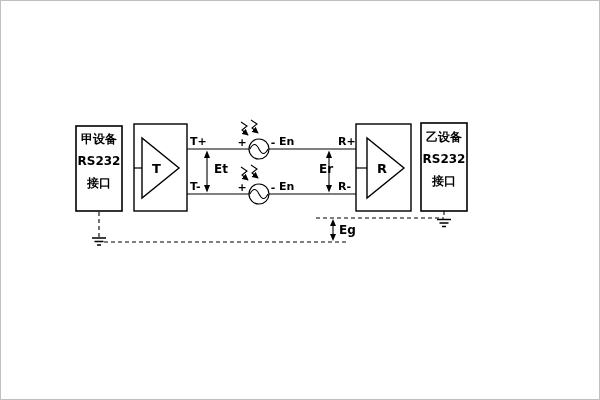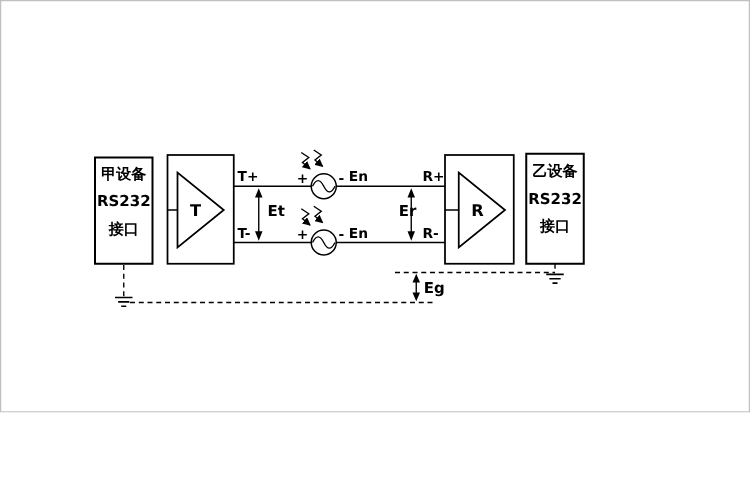--- a/index.html
+++ b/index.html
@@ -4,21 +4,21 @@
 <style>
   html, body {
     margin: 0;
     padding: 0;
     background: #ffffff;
     font-family: "DejaVu Sans", "Liberation Sans", sans-serif;
   }
   .canvas {
     position: relative;
     width: 600px;
-    height: 330px;
+    height: 400px;
     box-sizing: border-box;
     background: #ffffff;
     border: 1px solid #c0c0c0;
     overflow: hidden;
   }
   svg text {
     fill: #000000;
     font-family: "DejaVu Sans", "Liberation Sans", sans-serif;
     font-weight: bold;
   }

